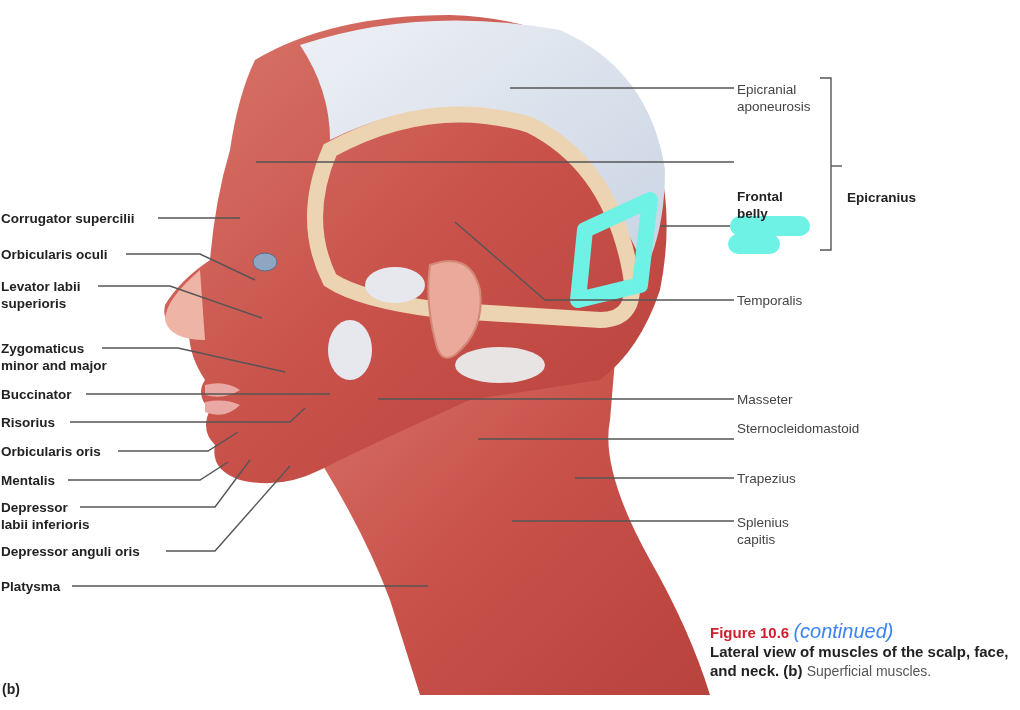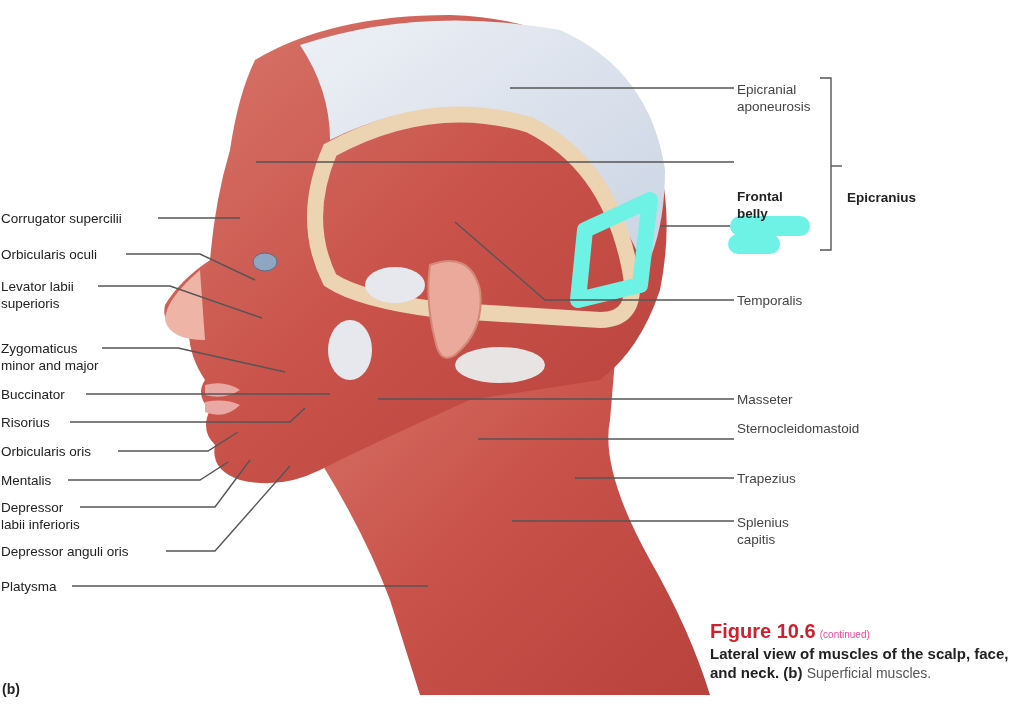--- a/index.html
+++ b/index.html
@@ -1,25 +1,25 @@
 <!DOCTYPE html>
 <html><head>
 <meta charset="utf-8">
 <style>
   html, body { margin:0; padding:0; }
   body { width:1020px; height:710px; background:#ffffff; position:relative; overflow:hidden;
          font-family:"Liberation Sans", sans-serif; }
   .illus { position:absolute; left:0; top:0; width:1020px; height:710px; }
   .lbl { position:absolute; font-size:13.5px; line-height:17px; color:#2a2a2a; white-space:nowrap; }
-  .lbl.left { font-weight:normal; color:#222; }
+  .lbl.left { font-weight:bold; color:#222; }
   .lbl.right { color:#444; }
   .lbl.bold { font-weight:bold; color:#222;margin-top:31px; }
   .caption { position:absolute; left:710px; top:622px; width:310px; font-size:15px; line-height:19px; color:#222; }
-  .fig-num { color:#d0202e; font-weight:bold; font-size:20px; }
-  .fig-cont { color:#ec4899; font-size:10px; }
+  .fig-num { color:#d0202e; font-weight:bold; font-size:15px; }
+  .fig-cont { font-style:italic; color:#3b82f6; font-size:20px; }
   .cap-bold { font-weight:bold;margin-top:12px; }
   .cap-plain { color:#555; font-size:14px; }
   .panel { position:absolute; left:2px; top:681px; font-weight:bold; font-size:14px; color:#222; }
 </style>
 </head>
 <body>
 
 <svg class="illus" viewBox="0 0 1020 710" xmlns="http://www.w3.org/2000/svg">
   <defs>
     <linearGradient id="muscle" x1="0" y1="0" x2="1" y2="1">

